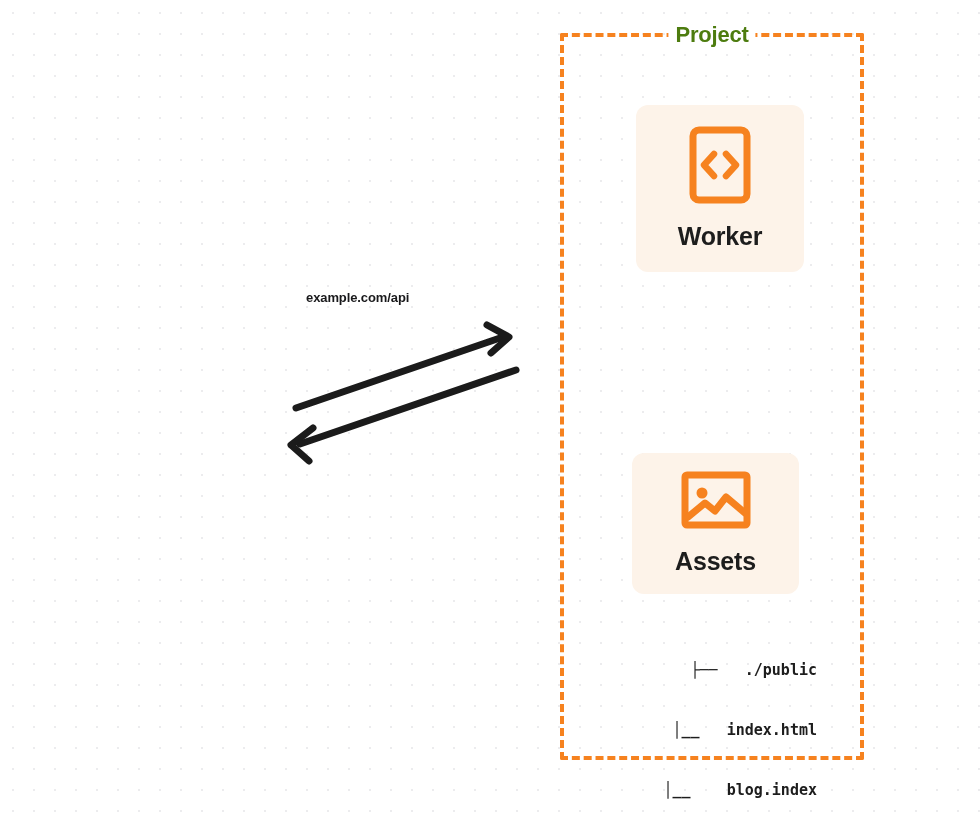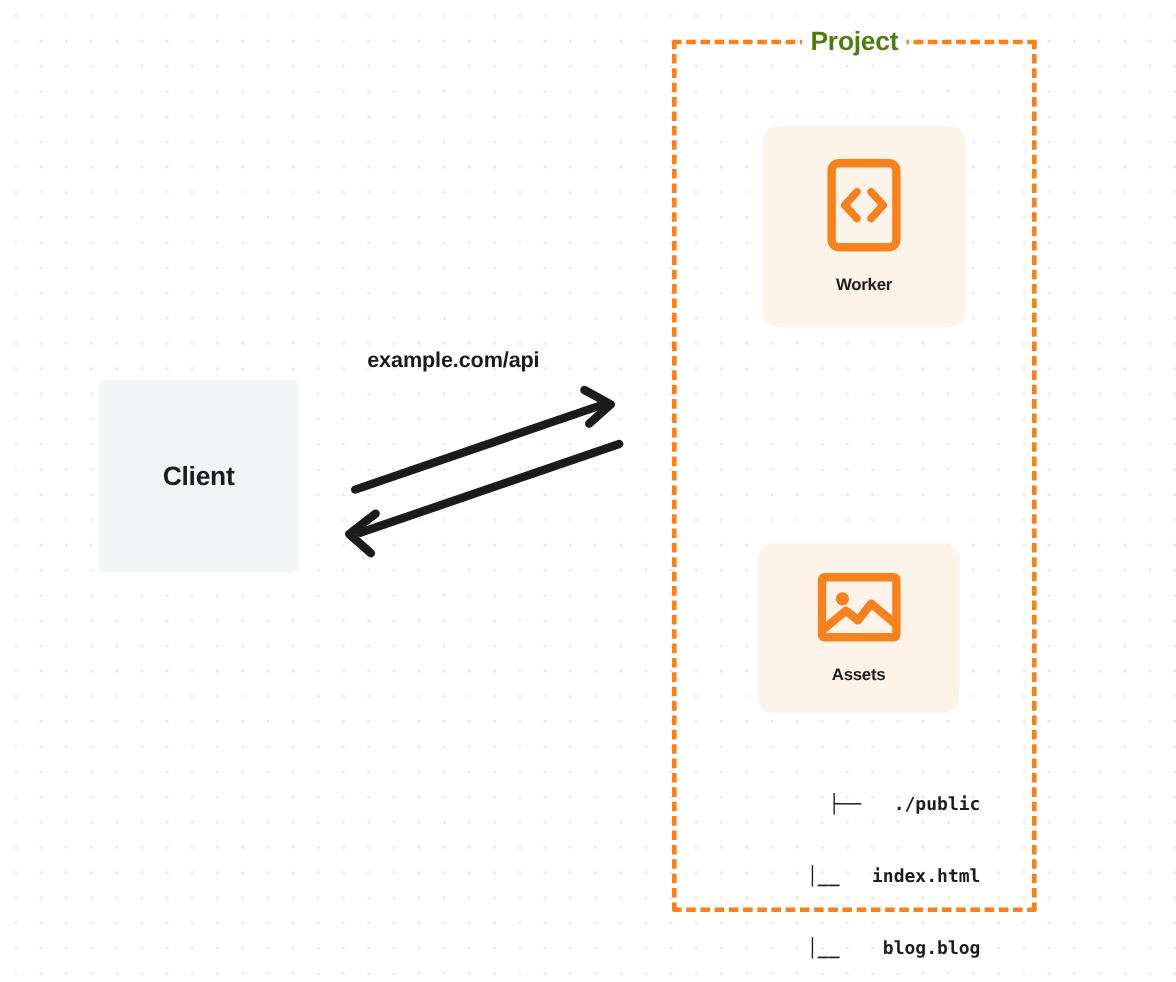--- a/index.html
+++ b/index.html
@@ -45,21 +45,21 @@
     font-weight: bold;
     color: #1d1d1d;
     letter-spacing: -0.2px;
   }
 
   
   .edge-label {
     position: absolute;
     left: 306px;
     top: 290px;
-    font-size: 18px;
+    font-size: 13px;
     font-weight: bold;
     color: #19191b;
     letter-spacing: -0.1px;
     white-space: nowrap;
   }
 
   
   #arrows {
     position: absolute;
     left: 0;
@@ -115,21 +115,21 @@
     left: 68px;
     top: 416px;
     width: 167px;
     height: 141px;
   }
   .card-icon {
     display: block;
     margin-bottom: 14px;
   }
   .card-label {
-    font-size: 14px;
+    font-size: 25px;
     font-weight: bold;
     color: #1d1d1d;
     letter-spacing: -0.2px;
   }
 
   
   .file-tree {
     position: absolute;
     left: 48px;
     top: 583px;
@@ -144,23 +144,20 @@
   }
   .file-tree-row {
     white-space: pre;
   }
 </style>
 </head>
 <body>
 
 <div id="canvas">
 
-  <div class="client-node">
-    <span class="client-label">Client</span>
-  </div>
 
   <div class="edge-label">example.com/api</div>
 
   <svg id="arrows" viewBox="0 0 980 818" width="980" height="818" xmlns="http://www.w3.org/2000/svg">
 
     <g>
       <line x1="296" y1="408" x2="500" y2="338" stroke="#1b1b1b" stroke-width="7" stroke-linecap="round"></line>
       <polyline points="487,325 509,337 491,353" fill="none" stroke="#1b1b1b" stroke-width="7" stroke-linecap="round" stroke-linejoin="round"></polyline>
     </g>
 
@@ -192,18 +189,18 @@
           <circle cx="21" cy="22" r="5.5" fill="#f6821f"></circle>
           <polyline points="7,46 24,32 34,40 45,26 64,42" fill="none" stroke="#f6821f" stroke-width="7" stroke-linecap="round" stroke-linejoin="round"></polyline>
         </svg>
       </span>
       <span class="card-label">Assets</span>
     </div>
 
     <div class="file-tree">
       <div class="file-tree-row">├──   ./public</div>
       <div class="file-tree-row">   │__   index.html</div>
-      <div class="file-tree-row">   │__    blog.blog</div>
+      <div class="file-tree-row">   │__    blog.index</div>
       
     </div>
 
   </div>
 </div>
 
 </body></html>

